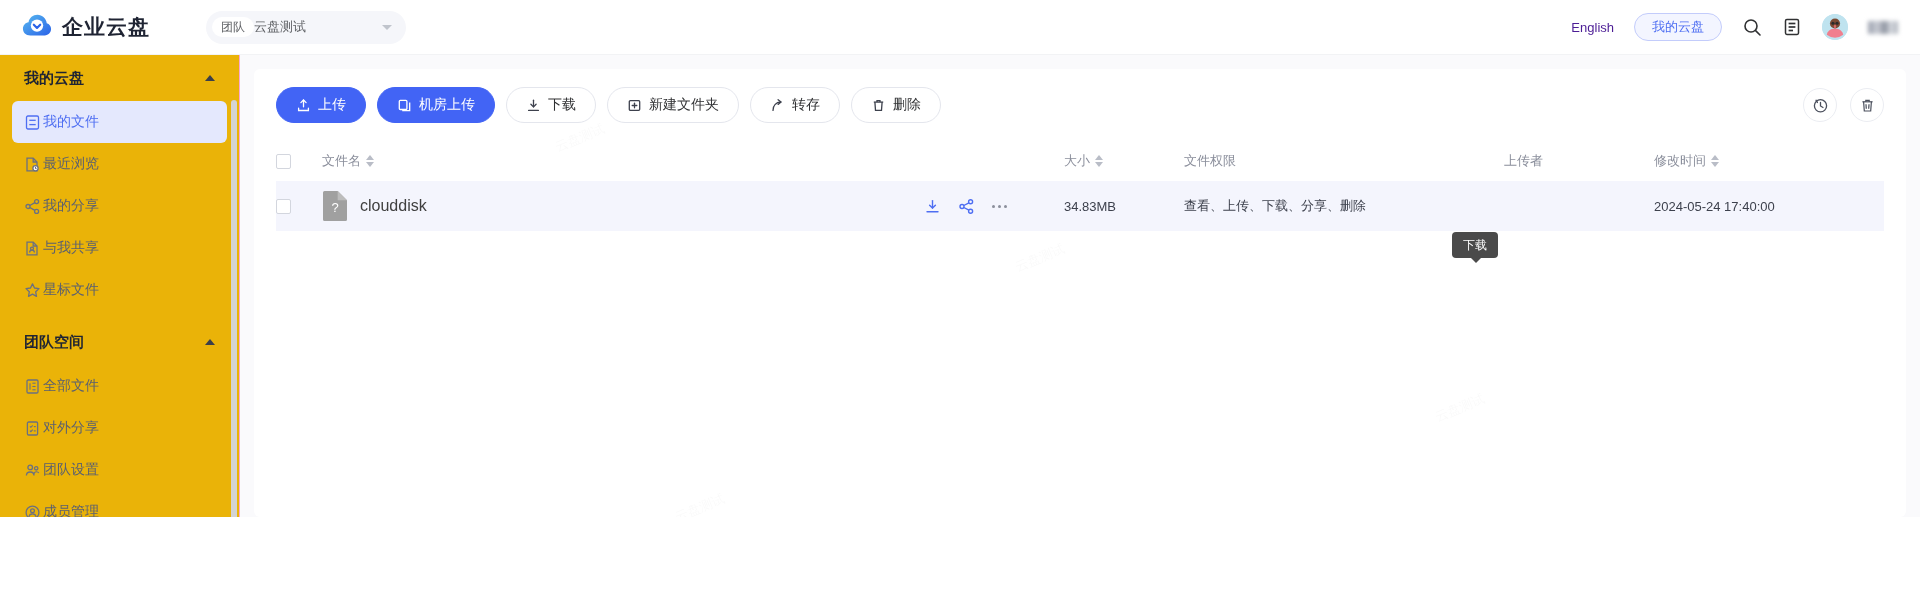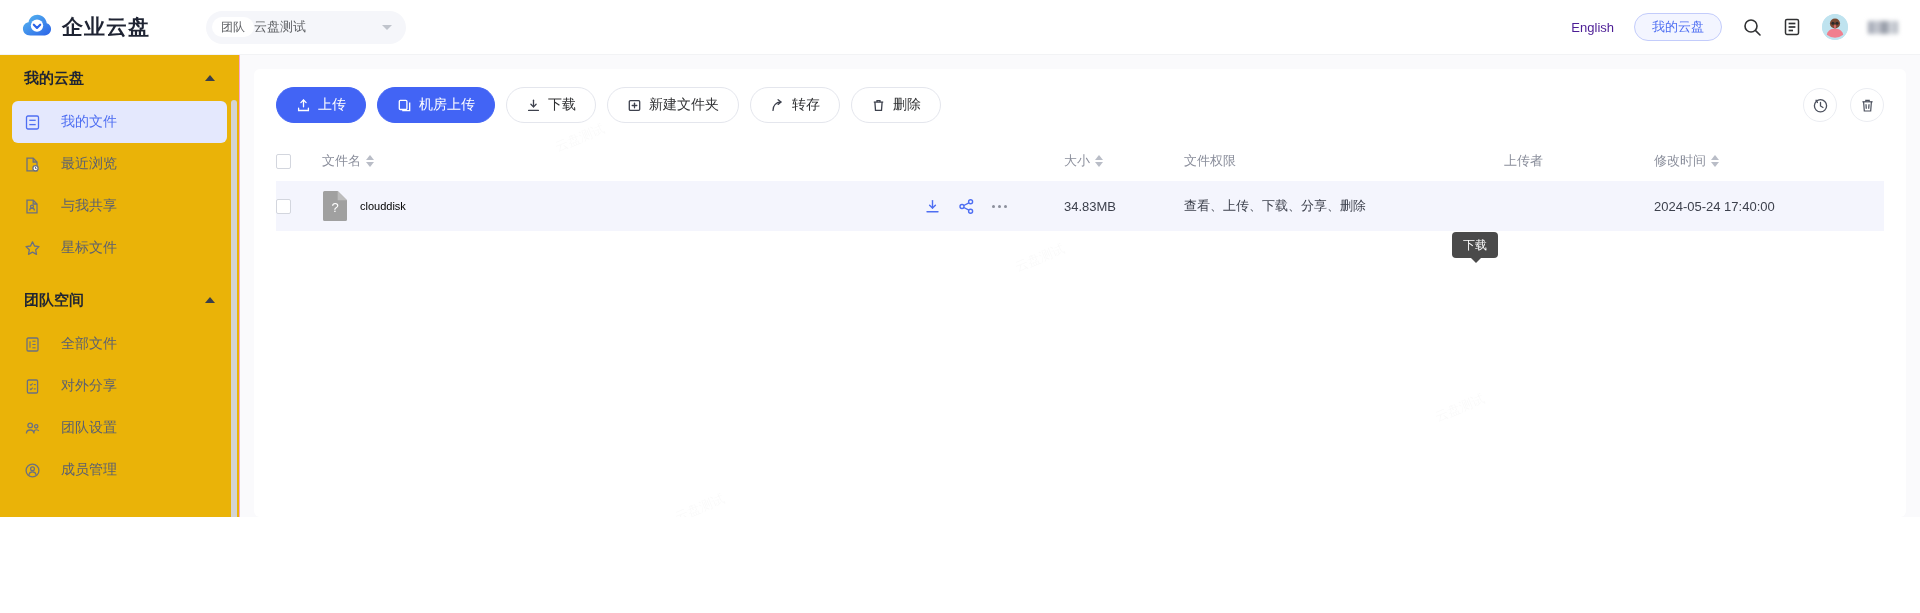--- a/index.html
+++ b/index.html
@@ -107,21 +107,21 @@
     cursor: pointer;
   }
   .side-group-title .caret-up {
     margin-left: auto;
     width: 0; height: 0;
     border-left: 5px solid transparent;
     border-right: 5px solid transparent;
     border-bottom: 6px solid #3b3f4a;
   }
   .side-item {
-    display: flex; align-items: center; gap: 20px;
+    display: flex; align-items: center; gap: 2px;
     height: 42px; padding: 16px 12px;
     border-radius: 6px;
     font-size: 14px; color: #5b6070;
     cursor: pointer;
   }
   .side-item.active { background: #e4e8fd; color: #4e6ef2; }
   .side-item .sicon { width: 17px; height: 17px; display:block; flex: none; }
 
   
   .main {
@@ -181,21 +181,21 @@
     width: 15px; height: 15px; border: 1px solid #d3d6de;
     border-radius: 2px; background: #fff; cursor: pointer; display: block;
   }
   .sortarrows { display: inline-flex; flex-direction: column; gap: 2px; margin-left: 5px; vertical-align: middle; cursor: pointer; }
   .sortarrows i { display: block; width: 0; height: 0; border-left: 4px solid transparent; border-right: 4px solid transparent; }
   .sortarrows i.up { border-bottom: 5px solid #b9bdc7; }
   .sortarrows i.dn { border-top: 5px solid #b9bdc7; }
   .th-inner { display: inline-flex; align-items: center; }
   .name-cell { display: flex; align-items: center; gap: 12px; }
   .file-icon { width: 26px; height: 32px; display:block; flex:none; }
-  .file-link { color: #000000; font-size: 11px; cursor: pointer; }
+  .file-link { color: #404040; font-size: 16px; cursor: pointer; }
   .act-cell { display: flex; align-items: center; gap: 17px; position: relative; }
   .act-icon { width: 17px; height: 17px; display: block; color: #4e6ef2; cursor: pointer; }
   .dots { display: flex; gap: 3px; cursor: pointer; align-items: center; height: 17px; }
   .dots span { width: 3px; height: 3px; border-radius: 50%; background: #8b8f9c; display:block; }
   .uploader-blur {
     width: 32px; height: 12px;
     background: linear-gradient(90deg,#8f949f 0%,#cfd2d8 30%,#7e838f 52%,#dcdee3 74%,#a4a9b3 100%);
     filter: blur(2px); border-radius: 1px;
   }
   
@@ -316,20 +316,32 @@
           <svg viewBox="0 0 17 17" width="17" height="17" fill="none" stroke="#6b7080" stroke-width="1.3">
             <path d="M3 2.2h6.2L13 6v8.8H3z"></path>
             <path d="M9.2 2.2V6H13"></path>
             <circle cx="11.5" cy="12.2" r="2.6" fill="#fff"></circle>
             <path d="M11.5 10.8v1.4l1 .7" stroke-width="1.1"></path>
           </svg>
         </span>
         <span>最近浏览</span>
       </div>
 
+      <div class="side-item">
+        <span class="sicon">
+          <svg viewBox="0 0 17 17" width="17" height="17" fill="none" stroke="#6b7080" stroke-width="1.3">
+            <circle cx="12.6" cy="3.6" r="2"></circle>
+              <circle cx="4" cy="8.5" r="2"></circle>
+              <circle cx="12.6" cy="13.4" r="2"></circle>
+            <line x1="5.8" y1="7.5" x2="10.9" y2="4.6"></line>
+              <line x1="5.8" y1="9.5" x2="10.9" y2="12.4"></line>
+          </svg>
+        </span>
+        <span>我的分享</span>
+      </div>
 
       <div class="side-item">
         <span class="sicon">
           <svg viewBox="0 0 17 17" width="17" height="17" fill="none" stroke="#6b7080" stroke-width="1.3">
             <path d="M3 2.2h6.2L13 6v8.8H3z"></path>
             <path d="M9.2 2.2V6H13"></path>
             <circle cx="8" cy="8.6" r="1.5"></circle>
             <path d="M5.6 12.6c0-1.4 1.1-2.4 2.4-2.4s2.4 1 2.4 2.4"></path>
           </svg>
         </span>

